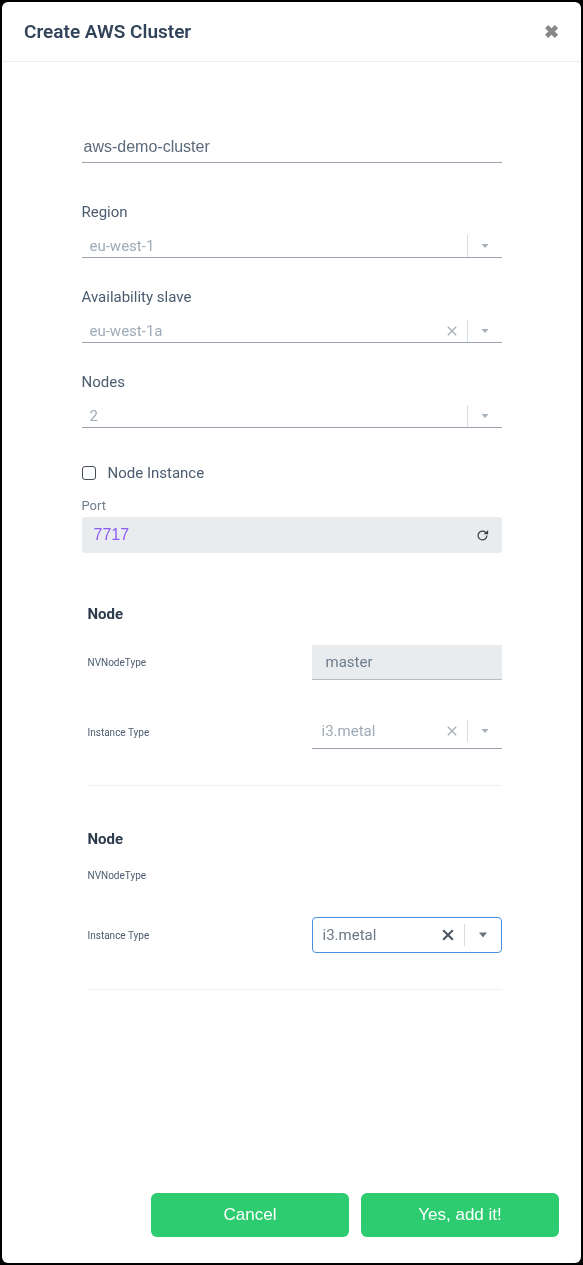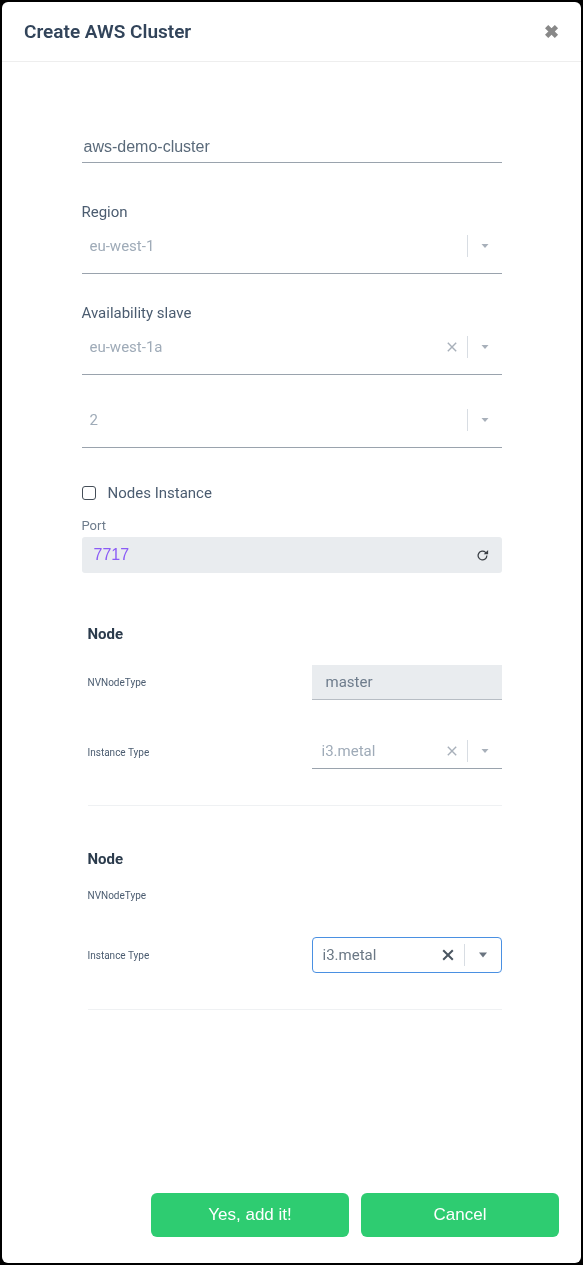--- a/index.html
+++ b/index.html
@@ -66,21 +66,21 @@
     color: #5a6a7a;
     background: transparent;
     outline: none;
   }
   .select-box {
     width: 100%;
     border: none;
     border-bottom: 1px solid #9aa3ad;
     display: flex;
     align-items: center;
-    padding: 4px 0 16px 0;
+    padding: 4px 0 0 0;
     cursor: pointer;
   }
   .select-value {
     flex: 1;
     font-size: 15px;
     color: #9fabb8;
     padding-left: 8px;
   }
   .select-clear {
     color: #a8b0ba;
@@ -243,34 +243,35 @@
           <span class="select-sep"></span>
           <span class="select-caret">
             <svg width="14" height="14" viewBox="0 0 20 20">
                 <path fill="currentColor" d="M5 7l5 6 5-6z"></path>
               </svg>
           </span>
         </div>
       </div>
 
       <div class="field-group">
+        <span class="field-label">Nodes</span>
         <div class="select-box">
           <span class="select-value">2</span>
           <span class="select-sep"></span>
           <span class="select-caret">
             <svg width="14" height="14" viewBox="0 0 20 20">
                 <path fill="currentColor" d="M5 7l5 6 5-6z"></path>
               </svg>
           </span>
         </div>
       </div>
 
       <div class="checkbox-row" style="margin-top:36px;">
         <span class="checkbox-box"></span>
-        <span class="checkbox-label">Nodes Instance</span>
+        <span class="checkbox-label">Node Instance</span>
       </div>
 
       <div class="field-group" style="margin-bottom:12px;">
         <span class="field-label-sm">Port</span>
         <div class="port-row">
           <input class="port-input" type="text" value="7717" style="">
           <span class="refresh-ic">
             <svg width="15" height="15" viewBox="0 0 24 24">
                 <path fill="currentColor" d="M17.65 6.35A8 8 0 1 0 20 12h-2a6 6 0 1 1-1.76-4.24L14 10h7V3l-3.35 3.35z"></path>
               </svg>
@@ -326,17 +327,17 @@
             </span>
           </div>
         </div>
         <hr class="node-divider" style="margin-bottom:0;">
       </div>
 
     </div>
   </div>
 
   <div class="modal-footer">
+    <button class="btn btn-secondary">Cancel</button>
     <button class="btn btn-primary">Yes, add it!</button>
-    <button class="btn btn-secondary">Cancel</button>
   </div>
 
 </div>
 
 </body></html>

